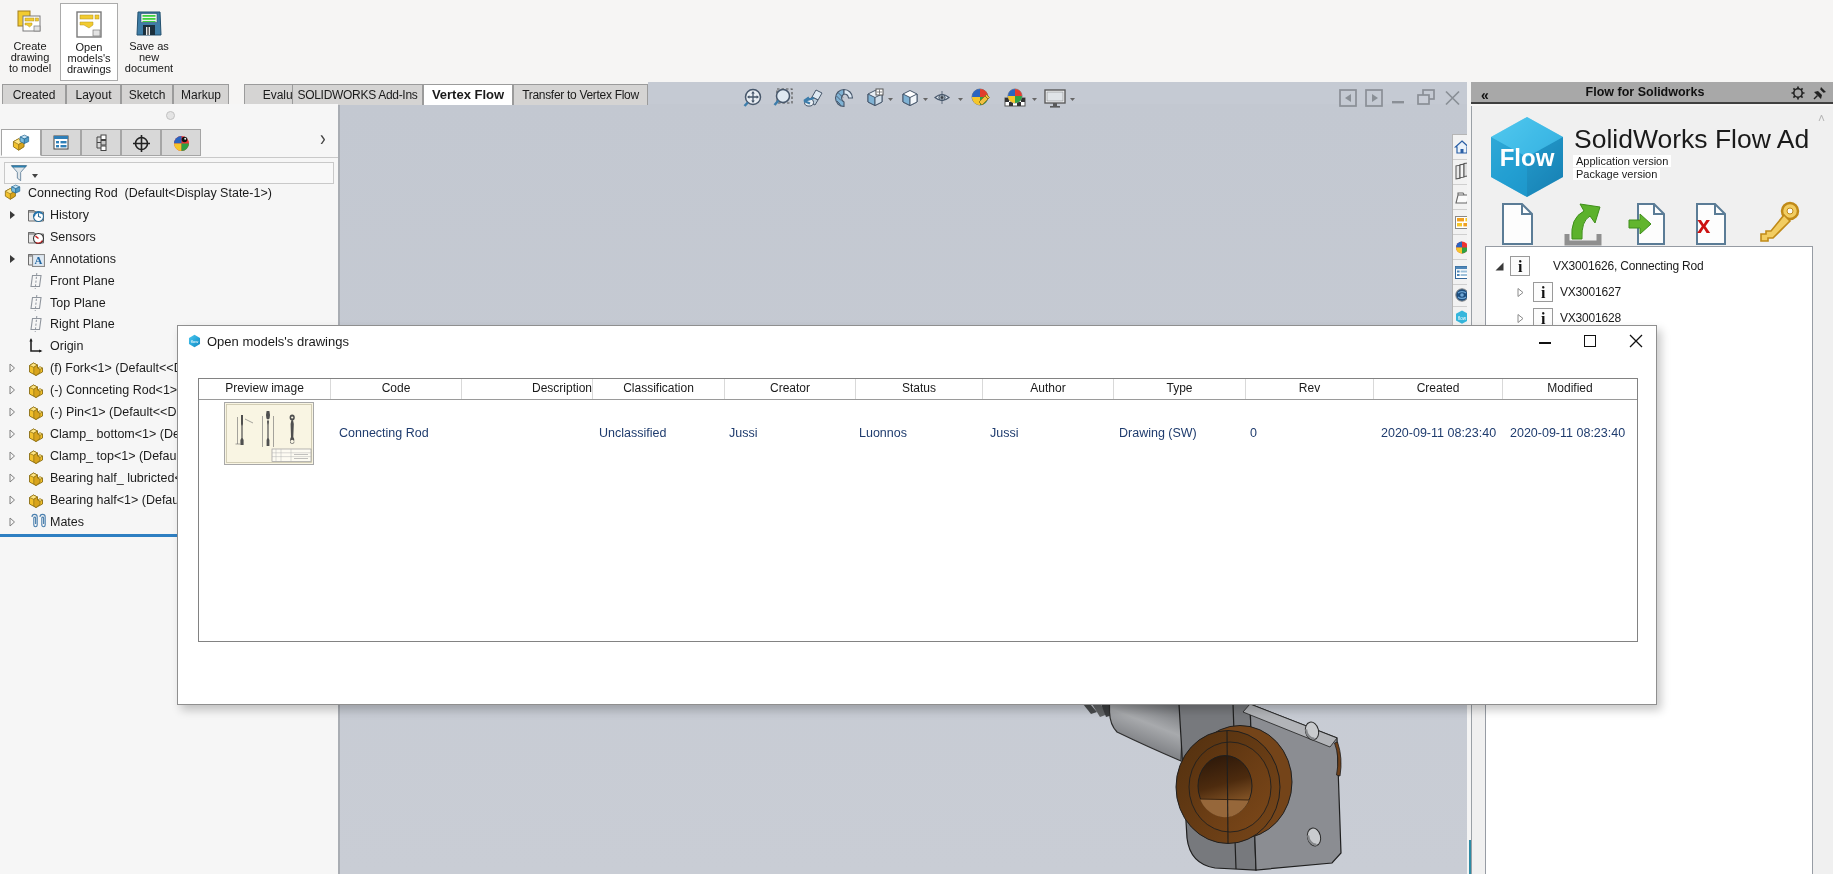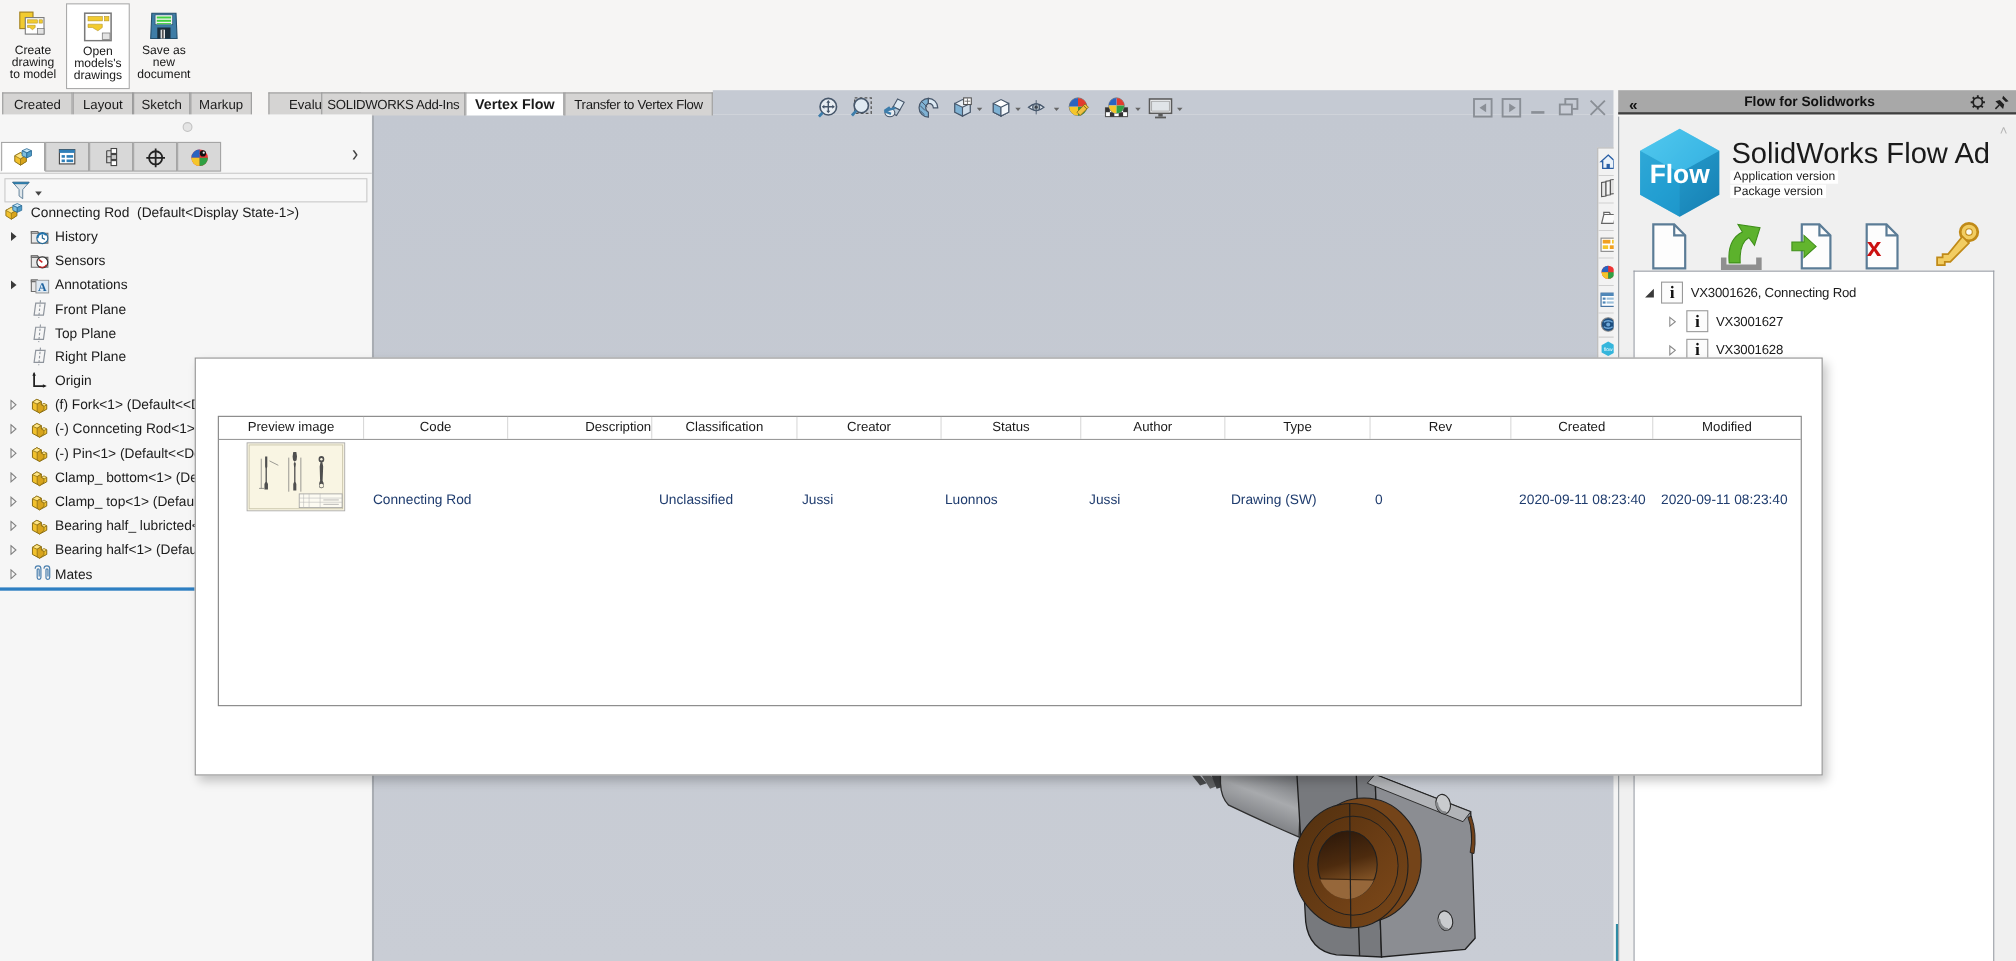--- a/index.html
+++ b/index.html
@@ -45,21 +45,21 @@
 #rp-title .chev { position:absolute; left:10px; top:3px; font-weight:bold; font-size:14px; color:#111; text-indent:0; }
 .rtrow { position:absolute; font-size:12px; letter-spacing:-0.2px; color:#1b1b1b; white-space:nowrap; }
 .iicon { display:inline-block; width:20px; height:20px; border:1px solid #9a9a9a; background:#fcfcfc; text-align:center; vertical-align:middle; font-family:"Liberation Serif",serif; font-weight:bold; font-size:16px; line-height:19px; color:#111; }
 
 
 #dlg { left:177px; top:325px; width:1480px; height:380px; background:#fff; border:1px solid #8f8f8f; box-shadow:4px 5px 9px rgba(0,0,0,0.22); z-index:10; }
 #dlg-title { position:absolute; left:0; top:0; width:100%; height:30px; font-size:13px; color:#1a1a1a; }
 #dtable { position:absolute; left:20px; top:52px; width:1440px; height:264px; border:1px solid #828282; }
 .th { position:absolute; top:0; height:20px; font-size:12px; color:#1a1a1a; text-align:center; line-height:19px; border-right:1px solid #d9d9d9; }
 #thead-line { position:absolute; left:0; top:20px; width:100%; height:1px; background:#9a9a9a; }
-.td { position:absolute; top:47px; font-size:12.5px; color:#1f3c6e; white-space:nowrap;margin-top:21px; }
+.td { position:absolute; top:47px; font-size:12.5px; color:#1f3c6e; white-space:nowrap; }
 .wbtn { position:absolute; top:7px; width:16px; height:16px; }
 </style>
 </head>
 <body>
 
 <svg width="0" height="0" style="position:absolute">
 <defs>
 <linearGradient id="gHex" x1="0" y1="0" x2="1" y2="1">
   <stop offset="0" stop-color="#4fc7ec"></stop>
         <stop offset="0.5" stop-color="#29a9dc"></stop>
@@ -547,21 +547,21 @@
         <g transform="translate(288,1)">
           <circle cx="30" cy="9" r="8" fill="#f2cd62" stroke="#c08a18" stroke-width="2.5"></circle>
           <circle cx="30" cy="9" r="3" fill="#fbfbf6" stroke="#c08a18" stroke-width="1"></circle>
           <path d="M24 13 L30 19 L13 36 L8 36 L8 39 L1 39 L1 32 L6 32 L6 29 L11 29 Z" fill="#f2cd62" stroke="#c08a18" stroke-width="1.6"></path>
         </g>
       </svg>
     </div>
   <div id="rp-tree">
     <div class="rtrow" style="left:9px;top:9px;"><svg width="9" height="9" style="vertical-align:middle;margin-right:6px;">
           <path d="M8.5 0.5 L8.5 8.5 L0.5 8.5 Z" fill="#3a3a3a"></path>
-        </svg><span class="iicon">i</span><span style="margin-left:7px;vertical-align:middle;">VX3001626, Connecting Rod</span></div>
+        </svg><span class="iicon">i</span><span style="margin-left:23px;vertical-align:middle;">VX3001626, Connecting Rod</span></div>
     <div class="rtrow" style="left:31px;top:35px;"><svg width="7" height="11" style="vertical-align:middle;margin-right:9px;">
           <path d="M1 1.5 L6 5.5 L1 9.5 Z" fill="none" stroke="#8a8a8a"></path>
         </svg><span class="iicon">i</span><span style="margin-left:7px;vertical-align:middle;">VX3001627</span></div>
     <div class="rtrow" style="left:31px;top:61px;"><svg width="7" height="11" style="vertical-align:middle;margin-right:9px;">
           <path d="M1 1.5 L6 5.5 L1 9.5 Z" fill="none" stroke="#8a8a8a"></path>
         </svg><span class="iicon">i</span><span style="margin-left:7px;vertical-align:middle;">VX3001628</span></div>
   </div>
 </div>
 
 <svg class="abs" style="left:1040px;top:695px;" width="427" height="179" viewBox="1040 695 427 179">
@@ -619,20 +619,36 @@
     <path d="M1227 731 L1228 843" stroke="#1f1f1f" stroke-width="1.1"></path>
 
     <ellipse cx="1312" cy="731" rx="6.5" ry="9" transform="rotate(-14 1312 731)" fill="#c9cbce" stroke="#2a2a2a"></ellipse>
     <path d="M1306.6 728 a6.5 9 0 0 0 6 11" fill="none" stroke="#85878a" stroke-width="2.2" transform="rotate(-14 1312 731)"></path>
     <ellipse cx="1314" cy="837" rx="6.5" ry="9" transform="rotate(-14 1314 837)" fill="#c9cbce" stroke="#2a2a2a"></ellipse>
     <path d="M1308.6 834 a6.5 9 0 0 0 6 11" fill="none" stroke="#85878a" stroke-width="2.2" transform="rotate(-14 1314 837)"></path>
   </g>
 </svg>
 
 <div class="abs" id="dlg">
+  <div id="dlg-title">
+    <svg style="position:absolute;left:10px;top:8px;" width="13" height="14" viewBox="0 0 20 20">
+      <path d="M10 0.5 L18.5 5.25 L18.5 14.75 L10 19.5 L1.5 14.75 L1.5 5.25 Z" fill="url(#gHex)"></path>
+      <text x="10" y="13" text-anchor="middle" font-size="6.5" fill="#fff" font-family="Liberation Sans">flow</text>
+    </svg>
+    <span style="position:absolute;left:29px;top:8px;">Open models's drawings</span>
+    <div class="wbtn" style="left:1360px;">
+        <div style="position:absolute;left:1px;top:9px;width:12px;height:1.5px;background:#111;"></div>
+      </div>
+    <div class="wbtn" style="left:1405px;">
+        <div style="position:absolute;left:1px;top:2px;width:12px;height:12px;border:1.4px solid #111;"></div>
+      </div>
+    <div class="wbtn" style="left:1450px;"><svg width="16" height="16">
+          <path d="M2 2 L14 14 M14 2 L2 14" stroke="#111" stroke-width="1.3"></path>
+        </svg></div>
+  </div>
   <div id="dtable">
     <div id="thead-line"></div>
     <div class="th" style="left:0px;width:132px;">Preview image</div>
     <div class="th" style="left:132px;width:131px;">Code</div>
     <div class="th" style="left:263px;width:131px;text-align:right;">Description</div>
     <div class="th" style="left:394px;width:132px;">Classification</div>
     <div class="th" style="left:526px;width:131px;">Creator</div>
     <div class="th" style="left:657px;width:127px;">Status</div>
     <div class="th" style="left:784px;width:131px;">Author</div>
     <div class="th" style="left:915px;width:132px;">Type</div>

